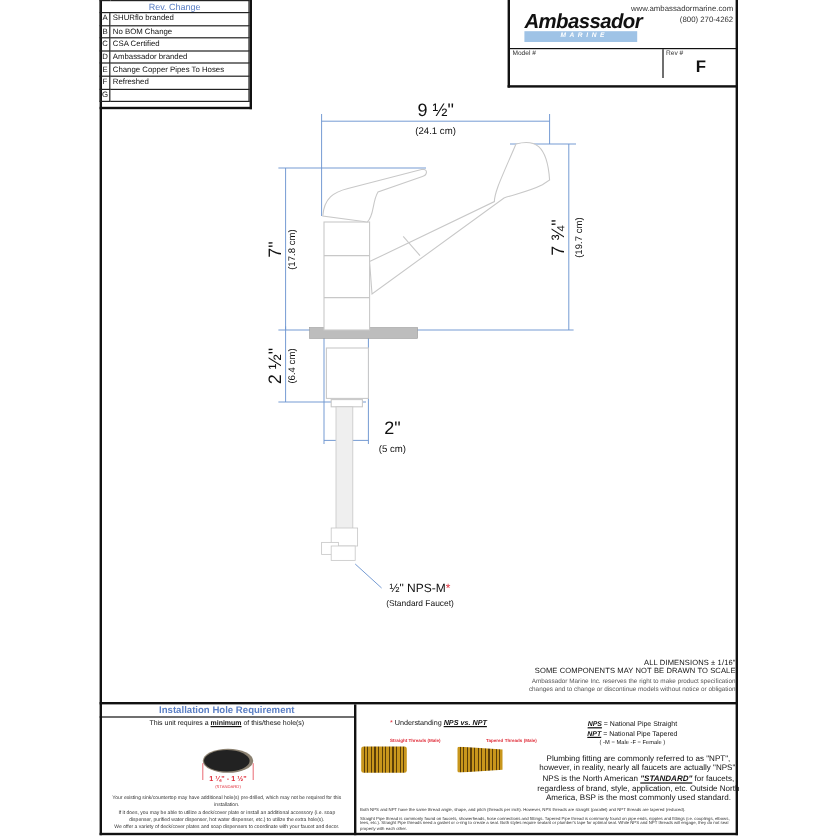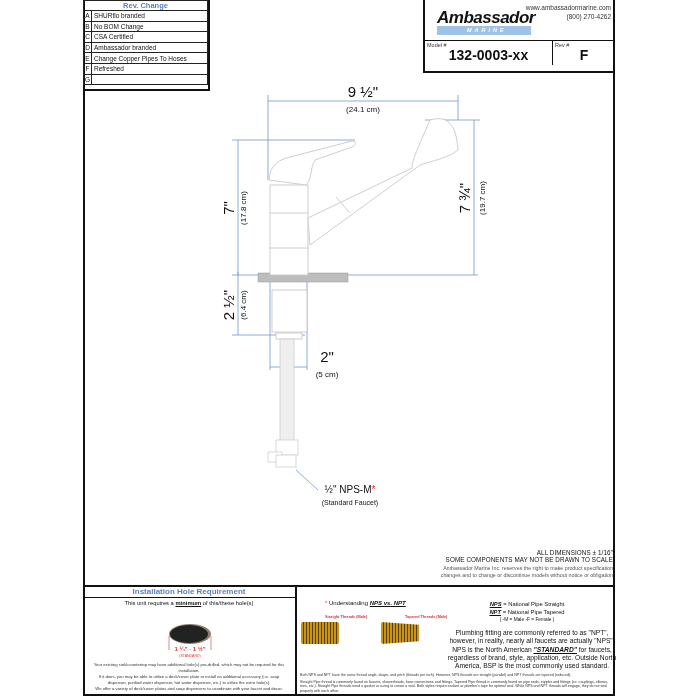--- a/index.html
+++ b/index.html
@@ -1,21 +1,21 @@
 <!DOCTYPE html>
 <html><head>
 <meta charset="utf-8">
 <style>
   html,body{margin:0;padding:0;background:#fff;}
   body{width:700px;height:700px;position:relative;overflow:hidden;font-family:"Liberation Sans",sans-serif;color:#111;}
   .frame{position:absolute;left:83px;top:0;width:532px;height:696px;border:2px solid #111;border-top:none;box-sizing:border-box;}
   
   .rev{position:absolute;left:83px;top:0;width:125px;border-collapse:collapse;font-size:6.5px;}
   .rev td,.rev th{border:1px solid #222;padding:0 2px;height:9.6px;line-height:9px;white-space:nowrap;}
-  .rev th{color:#5b7fc4;font-weight:bold;font-size:7.5px;text-align:center;height:9px;}
+  .rev th{color:#5b7fc4;font-weight:normal;font-size:7.5px;text-align:center;height:9px;}
   .rev td.l{width:7px;text-align:center;padding:0;}
   .revbox{position:absolute;left:83px;top:0;width:127px;height:91px;border-right:2px solid #111;border-bottom:2px solid #111;box-sizing:border-box;}
   
   .tb{position:absolute;left:423px;top:0;width:192px;height:73px;border-left:2px solid #111;border-bottom:2px solid #111;box-sizing:border-box;}
   .tb-web{position:absolute;right:4px;top:3px;font-size:6.5px;text-align:right;color:#333;line-height:9px;}
   .logo{position:absolute;left:12px;top:8px;width:96px;height:28px;}
   .logo-band{position:absolute;left:0;top:18px;width:94px;height:9px;background:#9fc3e6;}
   .logo-text{position:absolute;left:0;top:0;font-size:17px;font-weight:bold;font-style:italic;letter-spacing:-0.5px;color:#111;}
   .logo-sub{position:absolute;left:30px;top:19px;font-size:5.5px;letter-spacing:3px;color:#fff;font-style:italic;font-weight:bold;}
   .tb-row{position:absolute;left:0;top:40px;width:100%;height:24px;border-top:1px solid #111;}
@@ -94,21 +94,20 @@
     <div>(800) 270-4262</div>
   </div>
   <div class="logo">
     <div class="logo-band"></div>
     <div class="logo-text">Ambassador</div>
     <div class="logo-sub">MARINE</div>
   </div>
   <div class="tb-row">
     <div class="tb-model">
       <span class="tb-lbl">Model #</span>
-      <div class="tb-val">132-0003-xx</div>
     </div>
     <div class="tb-rev">
       <span class="tb-lbl">Rev #</span>
       <div class="tb-val">F</div>
     </div>
   </div>
 </div>
 
 <svg class="draw" viewBox="0 0 700 700">
   <g stroke="#6f97d1" stroke-width="0.8" fill="none">

